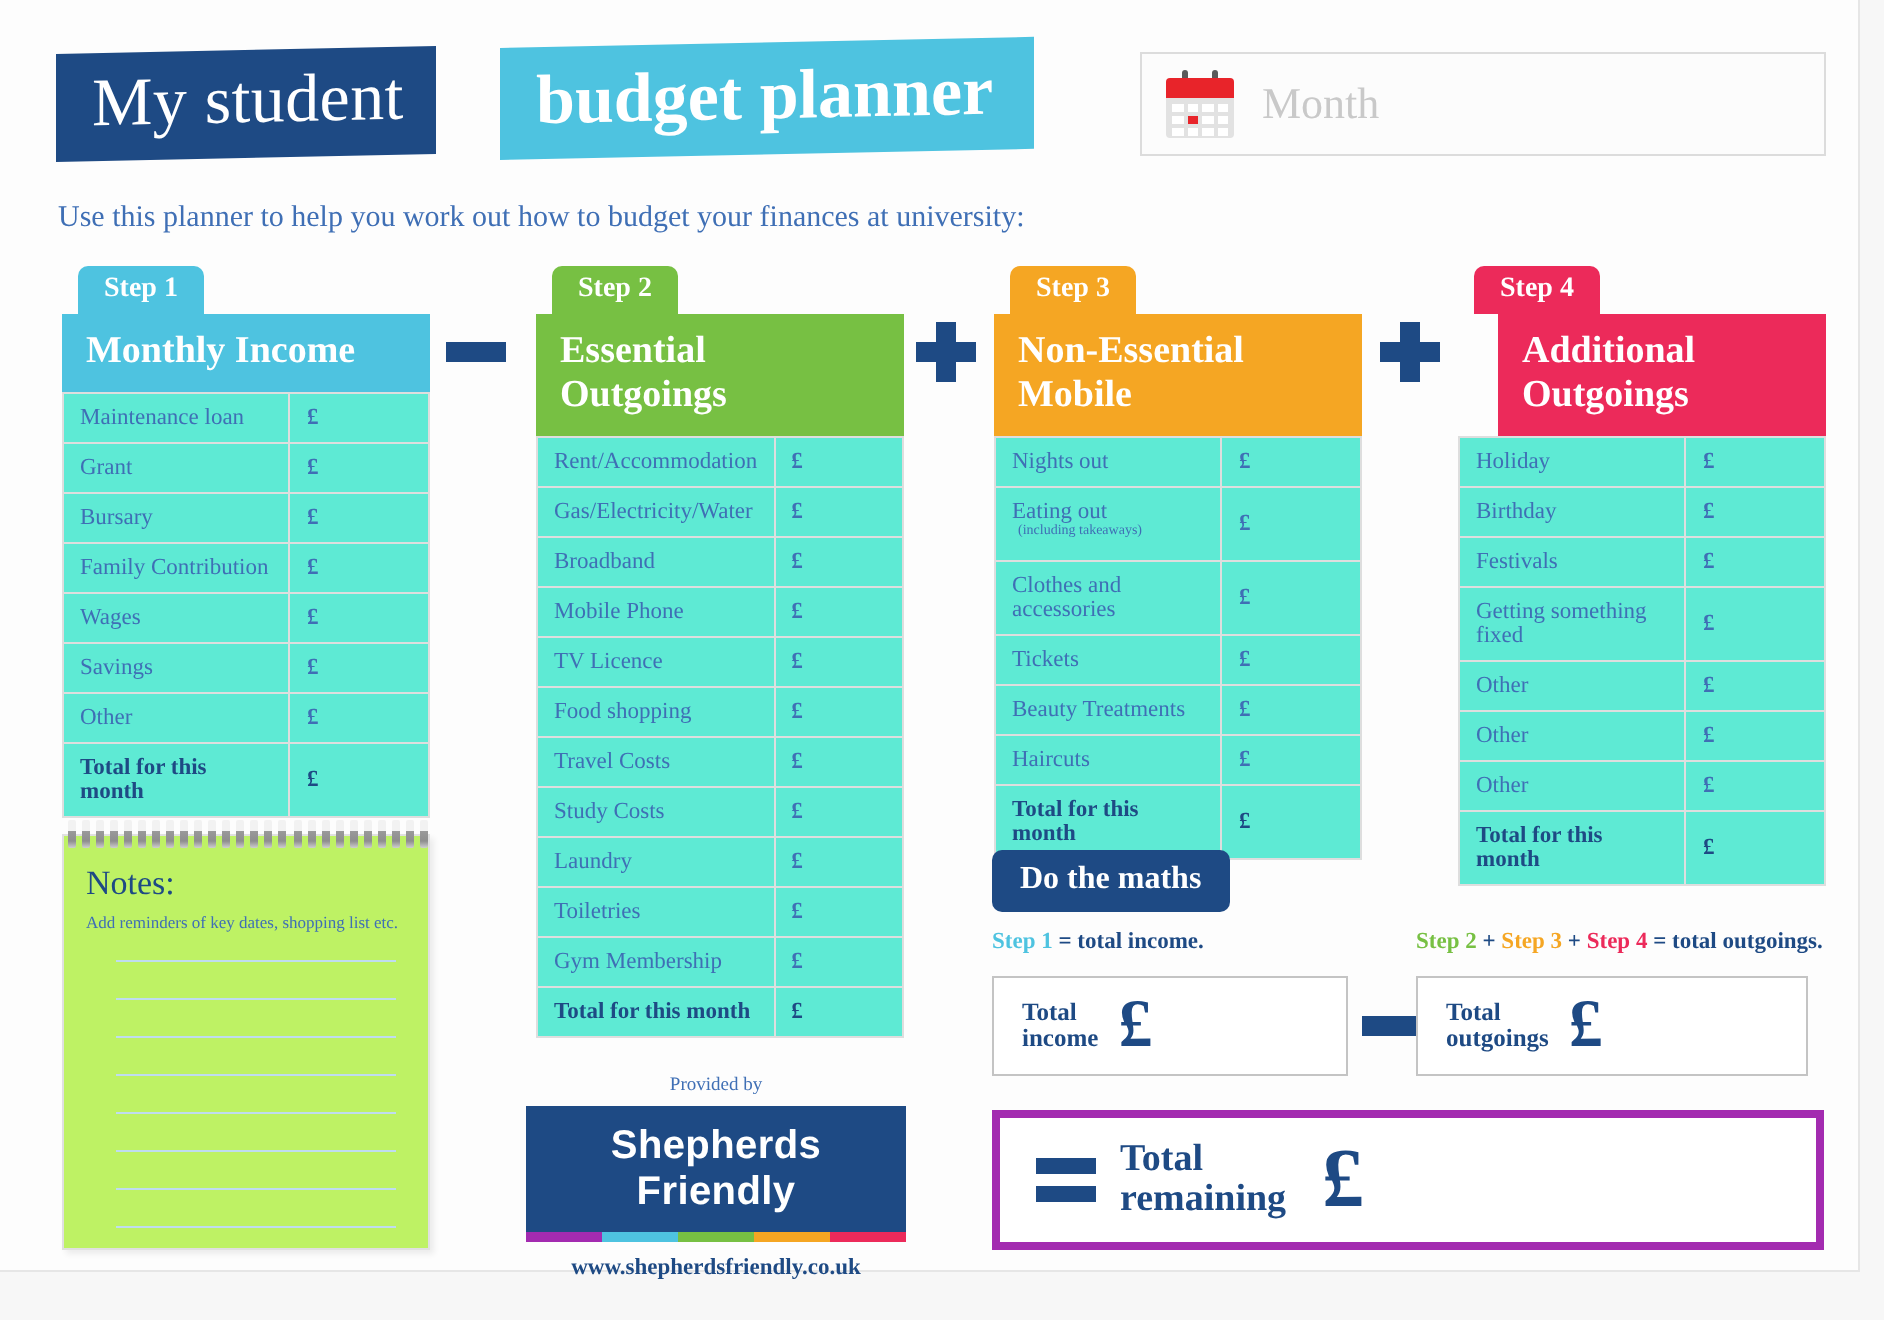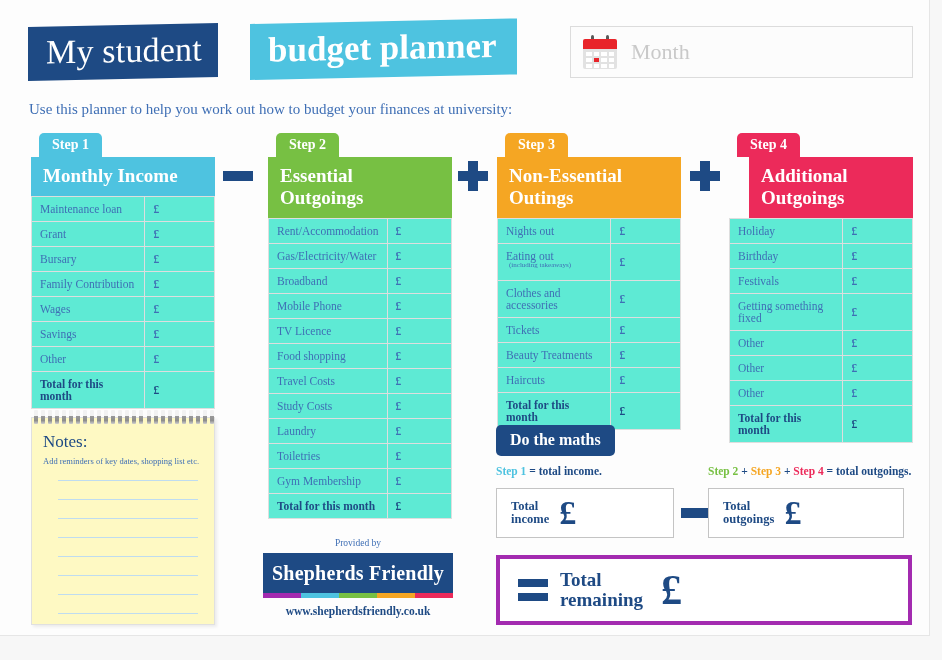--- a/index.html
+++ b/index.html
@@ -97,35 +97,35 @@
   .op-minus { width: 30px; height: 10px; background: #1e4a84; }
   .op-plus { width: 30px; height: 30px; }
   .op-plus::before, .op-plus::after { content: ""; position: absolute; background: #1e4a84; }
   .op-plus::before { left: 10px; top: 0; width: 10px; height: 30px; }
   .op-plus::after { left: 0; top: 10px; width: 30px; height: 10px; }
 
   
   .notes {
     position: absolute; left: 31px; top: 417px;
     width: 184px; height: 208px;
-    background: #fef9c3; border: 1px solid #e0e0e0;
+    background: #bef264; border: 1px solid #e0e0e0;
     box-shadow: 2px 2px 3px rgba(0,0,0,.07);
   }
   .spiral { position: absolute; left: 0; top: -8px; width: 184px; height: 14px; display: flex; justify-content: space-around; }
   .spiral i { display: block; width: 4px; height: 14px; background: linear-gradient(to bottom, #f2f2f2 0%, #f2f2f2 40%, #9a9a9a 40%, #8e8e8e 75%, #cfcfcf 100%); border-radius: 1px; }
   .notes h3 { font-size: 17px; color: #1e4a84; font-weight: normal; margin: 14px 0 0 11px; font-family: "Liberation Serif", serif; }
   .notes p { font-size: 8.5px; color: #3f6fb5; margin: 4px 0 0 11px; font-family: "Liberation Serif", serif; }
   .lines { position: absolute; left: 26px; top: 62px; width: 140px; }
   .lines i { display: block; height: 1px; background: #bfdcf0; margin-bottom: 18px; }
 
   
   .provided { position: absolute; left: 263px; top: 538px; width: 190px; text-align: center; }
   .provided .pb { font-size: 9.5px; color: #3f6fb5; font-family: "Liberation Serif", serif; }
   .logo { margin-top: 5px; background: #1e4a84; padding: 9px 0 8px 0; position: relative; }
-  .logo span { color: #ffffff; font-size: 20px; font-weight: bold; font-family: Liberation Serif, serif; letter-spacing: .2px; }
+  .logo span { color: #ffffff; font-size: 20px; font-weight: bold; font-family: Liberation Sans, sans-serif; letter-spacing: .2px; }
   .logo-stripe { display: flex; height: 5px; }
   .logo-stripe i { flex: 1; display: block; }
   .provided .url { margin-top: 7px; font-size: 11.5px; font-weight: bold; color: #1e4a84; font-family: "Liberation Serif", serif; }
 
   
   .maths-tab {
     position: absolute; left: 496px; top: 425px;
     background: #1e4a84; color: #ffffff;
     font-size: 16px; font-weight: bold;
     padding: 6px 14px 7px 14px;
@@ -285,21 +285,21 @@
             <td class="lbl">Total for this month</td>
             <td class="amt">£</td>
           </tr>
         </tbody>
       </table>
   </div>
   <div class="op op-plus" style="left:458px; top:161px;"></div>
 
   <div class="step-block" style="left:497px; top:133px; width:184px;">
     <div class="step-tab" style="background:#f5a623;">Step 3</div>
-    <div class="step-head" style="background:#f5a623;">Non-Essential Outings</div>
+    <div class="step-head" style="background:#f5a623;">Non-Essential Mobile</div>
     <table class="budget">
         <tbody id="rows-2">
           <tr>
             <td class="lbl">Nights out</td>
             <td class="amt">£</td>
           </tr>
           <tr>
             <td class="lbl">Eating out<span class="sub-note">(including takeaways)</span></td>
             <td class="amt">£</td>
           </tr>

